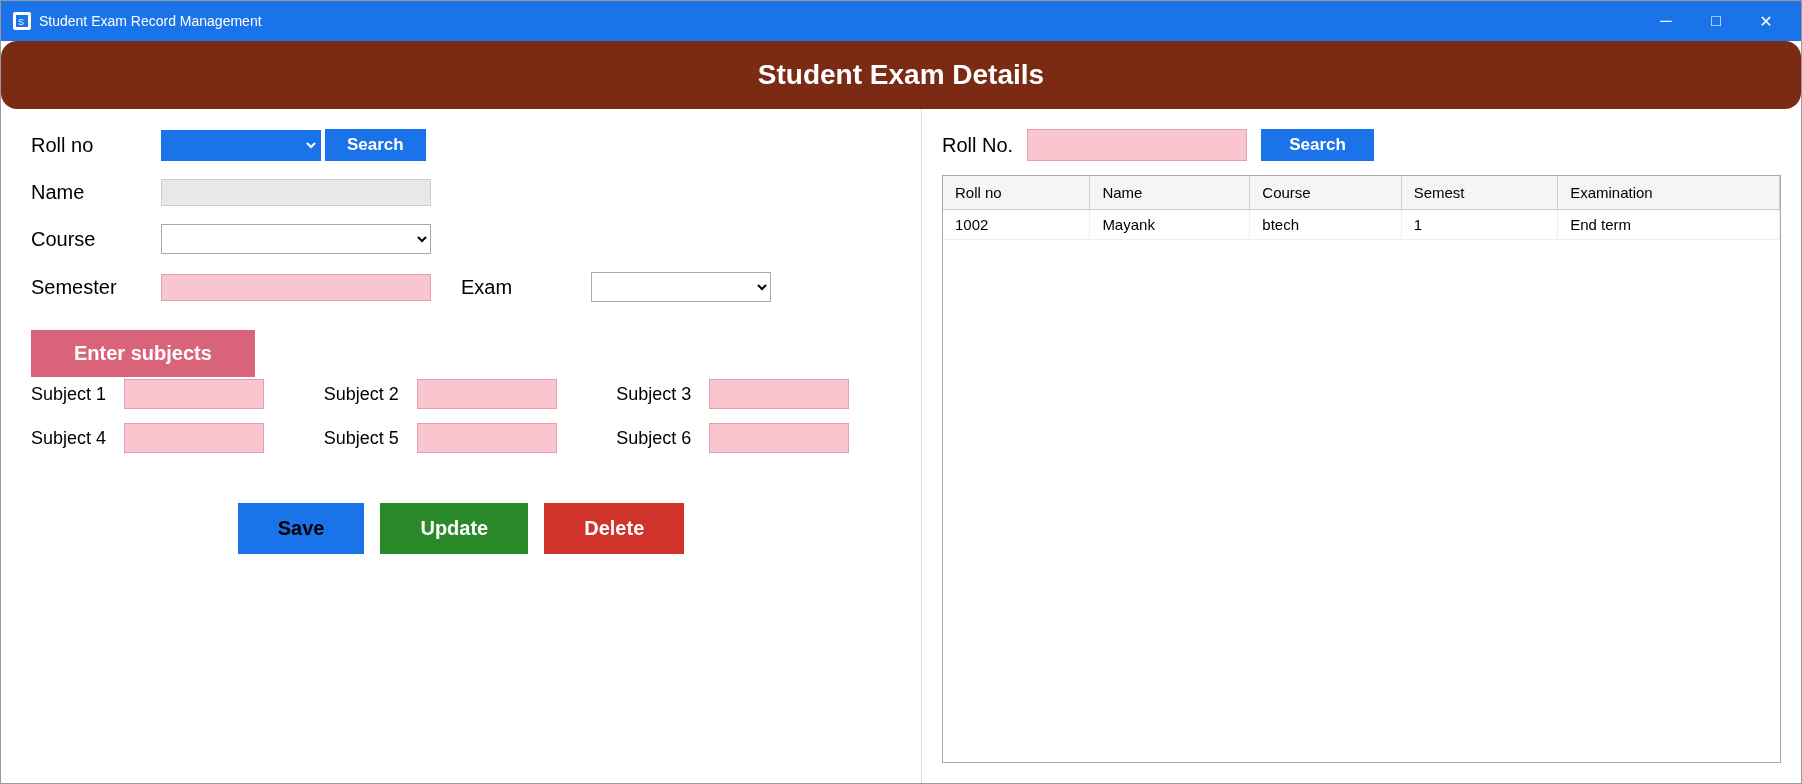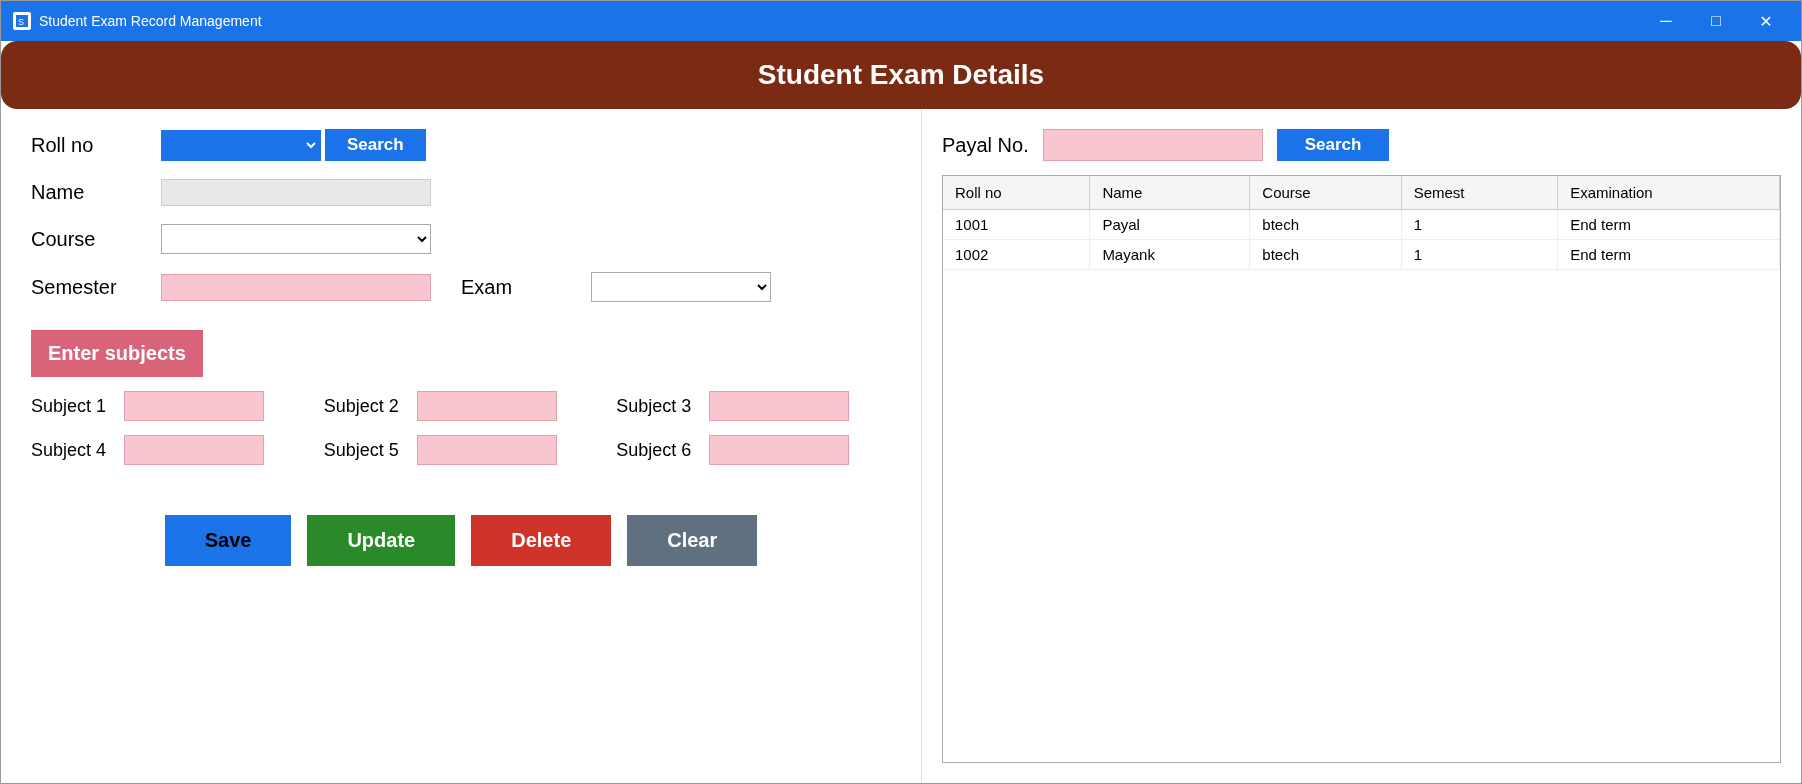--- a/index.html
+++ b/index.html
@@ -158,26 +158,26 @@
 
     .exam-label {
       font-size: 20px;
       margin-left: 30px;
     }
 
     .enter-subjects-btn {
       background: #d9647a;
       color: white;
       border: none;
-      padding: 12px 17px;
+      padding: 12px 43px;
       font-size: 20px;
       font-weight: bold;
       cursor: pointer;
       margin-top: 10px;
-      margin-bottom: 14px;
+      margin-bottom: 2px;
     }
 
     .subjects-grid {
       display: grid;
       grid-template-columns: auto 1fr auto 1fr auto 1fr;
       gap: 14px 18px;
       align-items: center;
       margin-bottom: 30px;
     }
 
@@ -398,52 +398,44 @@
         <input type="text" class="form-input subject-input" value="" style="">
 
         <span class="subject-label">Subject 6</span>
         <input type="text" class="form-input subject-input" value="" style="">
       </div>
 
       <div class="action-buttons">
         <button class="btn-save">Save</button>
         <button class="btn-update">Update</button>
         <button class="btn-delete">Delete</button>
-        <button class="btn-clear">Clear</button>
       </div>
 
     </div>
 
     <div class="right-panel">
 
       <div class="right-search-row">
-        <span class="right-label">Payal No.</span>
+        <span class="right-label">Roll No.</span>
         <input type="text" class="right-search-input" value="" style="">
         <button class="right-search-btn">Search</button>
       </div>
 
       <div class="table-container">
         <table>
           <thead>
             <tr>
               <th>Roll no</th>
               <th>Name</th>
               <th>Course</th>
               <th>Semest</th>
               <th>Examination</th>
             </tr>
           </thead>
           <tbody id="table-body">
-          <tr>
-      <td>1001</td>
-      <td>Payal</td>
-      <td>btech</td>
-      <td>1</td>
-      <td>End term</td>
-    </tr>
               <tr>
       <td>1002</td>
       <td>Mayank</td>
       <td>btech</td>
       <td>1</td>
       <td>End term</td>
     </tr>
             </tbody>
         </table>
       </div>

